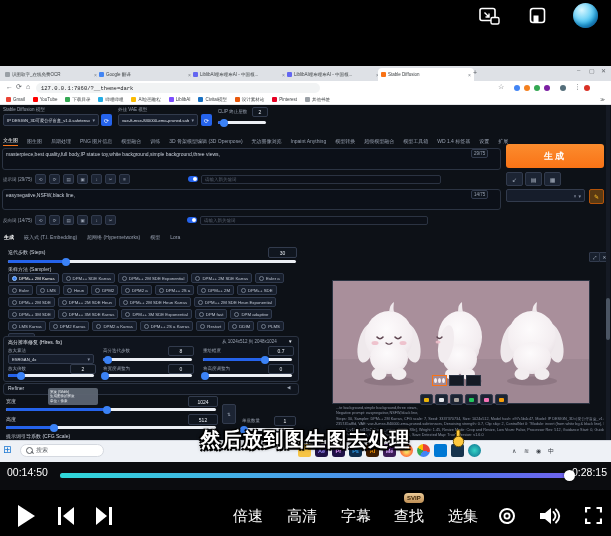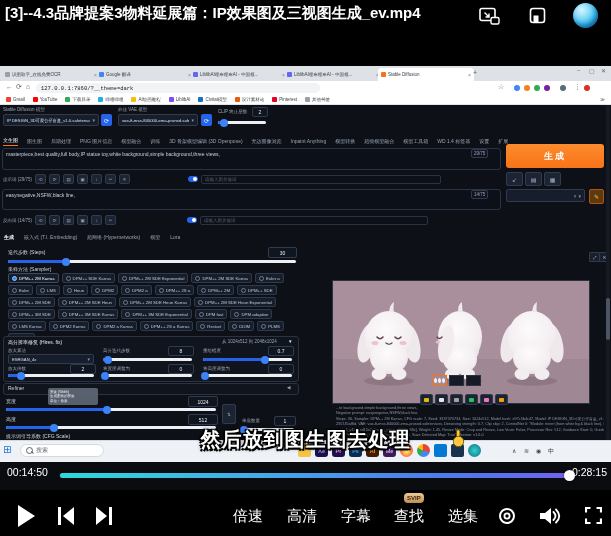--- a/index.html
+++ b/index.html
@@ -128,21 +128,20 @@
   .subtitle{left:50%;top:396px;transform:translateX(-50%);font-size:20px;font-weight:700;color:#fff;
             white-space:nowrap;letter-spacing:1px;z-index:5;
             text-shadow:-1.5px -1.5px 0 #000,1.5px -1.5px 0 #000,-1.5px 1.5px 0 #000,1.5px 1.5px 0 #000,0 0 4px #000}
   .cursor{left:451px;top:399px;z-index:6}
 </style>
 </head>
 <body>
 
 <div id="root">
 
-  <div class="a vtitle">[3]--4.3品牌提案3物料延展篇：IP效果图及三视图生成_ev.mp4</div>
   <svg class="a" style="left:479px;top:7px" width="21" height="18" viewBox="0 0 21 18">
     <rect x="1" y="1.5" width="15" height="12" rx="2" fill="none" stroke="#fff" stroke-width="1.6"></rect>
     <path d="M5.5,5.5 L10,10 M10,6.5 V10 H6.5" fill="none" stroke="#fff" stroke-width="1.4"></path>
     <rect x="12" y="10.5" width="8" height="6.5" rx="1.5" fill="#000" stroke="#fff" stroke-width="1.4"></rect>
   </svg>
   <svg class="a" style="left:529px;top:7px" width="18" height="18" viewBox="0 0 18 18">
     <rect x="1.5" y="1.5" width="14" height="14" rx="2.5" fill="none" stroke="#fff" stroke-width="1.6"></rect>
     <rect x="4.5" y="8.5" width="5" height="7" fill="#fff"></rect>
   </svg>
   <div class="a avatar"></div>

